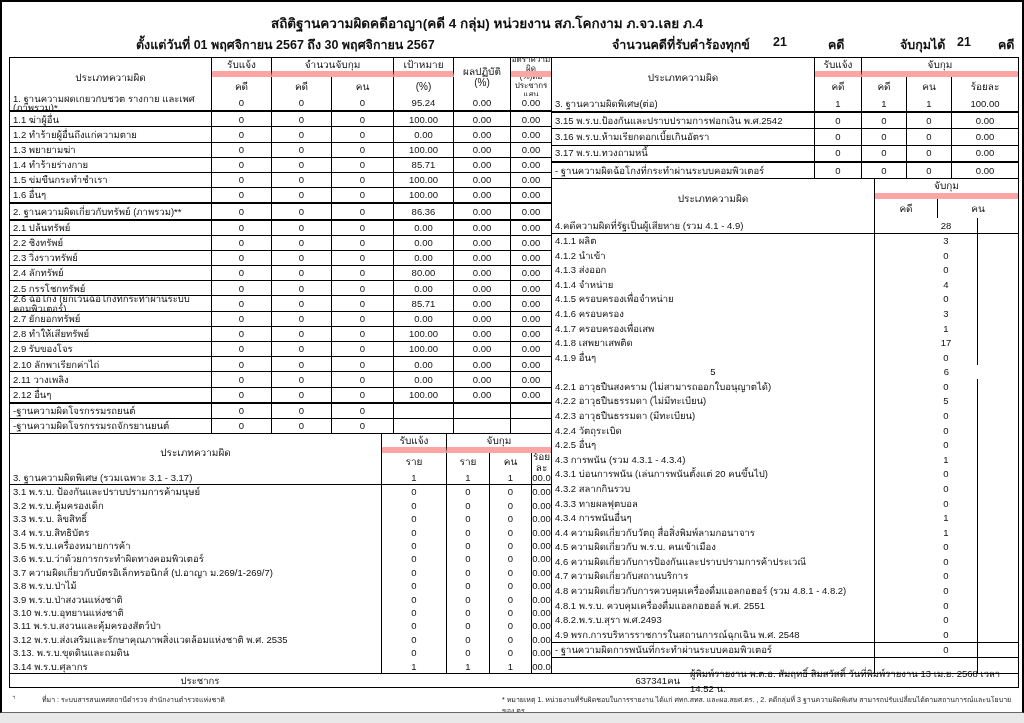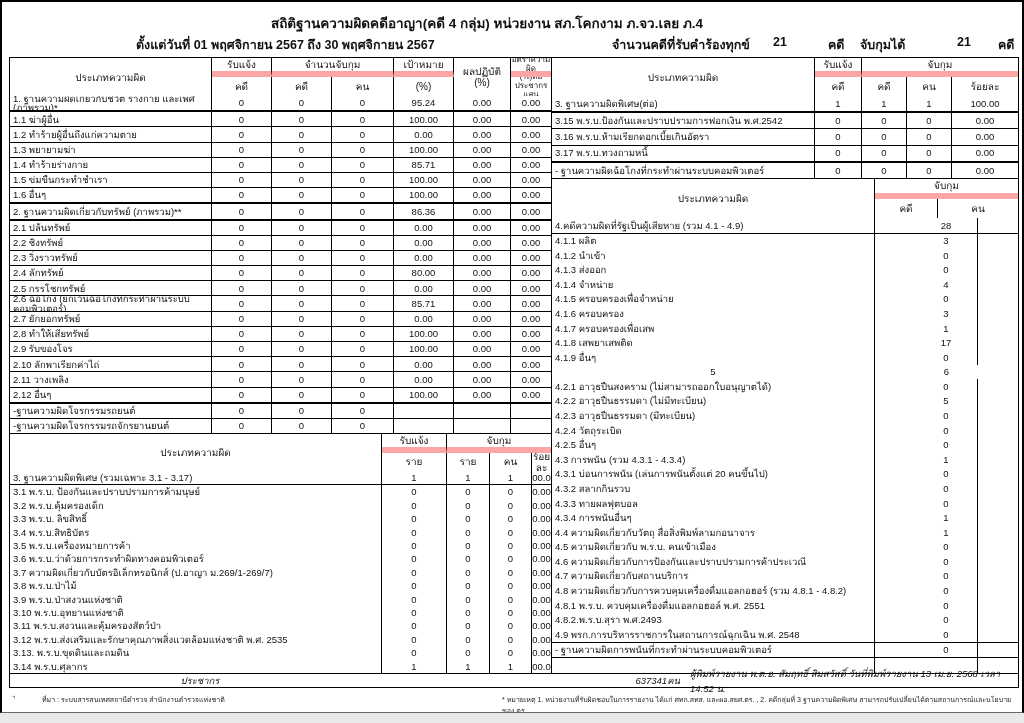--- a/index.html
+++ b/index.html
@@ -7,21 +7,21 @@
   .page { position:absolute; left:0; top:0; width:1024px; height:713px; background:#fff;
           border:2px solid #000; border-bottom:1px solid #666; overflow:hidden;padding-left:17px; }
   .bottom-strip { position:absolute; left:0; top:713px; width:1024px; height:10px; background:#e9e9e9; }
 
   .title1 { position:absolute; top:10px; left:0; width:970px; text-align:center; font-size:13.5px; font-weight:bold; }
   .title2 { position:absolute; top:33px; left:0; width:1024px; height:18px; font-size:12.5px; font-weight:bold; }
   .t2-range { position:absolute; left:134px; top:0; }
   .t2-claims-label { position:absolute; left:610px; top:0; }
   .t2-claims-val { position:absolute; left:758px; top:0; width:40px; text-align:center; }
   .t2-claims-unit { position:absolute; left:826px; top:0; }
-  .t2-arrest-label { position:absolute; left:858px; top:0; }
+  .t2-arrest-label { position:absolute; left:898px; top:0; }
   .t2-arrest-val { position:absolute; left:942px; top:0; width:40px; text-align:center; }
   .t2-arrest-unit { position:absolute; left:996px; top:0; }
 
   .ttable { position:absolute; left:7px; top:55px; width:1010px; height:631px; border:1.5px solid #000; background:#fff; }
   .thalves { display:flex; height:615px; }
   .half-left { width:559px; border-right:1px solid #000; display:flex; flex-direction:column; }
   .half-right { flex:1; display:flex; flex-direction:column; }
 
   .g-lt { display:grid; grid-template-columns:202px 60px 60px 62px 60px 57px 1fr; }
   .g-lb { display:grid; grid-template-columns:372px 65px 43px 42px 1fr; }
@@ -48,21 +48,21 @@
   #lt-rows .trow, #rt-rows .trow { border-bottom:1px solid #000; }
   #lt-rows .trow:last-child, #rt-rows .trow:last-child { border-bottom:none; }
   #lb-rows .trow, #rb-rows .trow { border-bottom:none; }
   .trow.bb { border-bottom:1px solid #000 !important; }
   .trow.st { border-top:1.5px solid #000; }
   .tc { border-right:1px solid #000; display:flex; align-items:center; overflow:hidden; line-height:1; }
   .tc:last-child { border-right:none; }
   .tc.name { padding-left:3px; justify-content:flex-start; }
   .tc.num { justify-content:center; }
 
-  .tfoot { height:14px; border-top:1px solid #000; display:flex; font-size:9.5px; align-items:center;font-style:italic; }
+  .tfoot { height:14px; border-top:1px solid #000; display:flex; font-size:9.5px; align-items:center; }
   .tf-pop { width:380px; text-align:center; }
   .tf-popval { width:300px; text-align:right; padding-right:10px; }
   .tf-printer { flex:1; text-align:left; }
 
   .notes { position:absolute; left:0; top:692px; width:1024px; height:16px; font-size:7px; color:#222; }
   .note-mark { position:absolute; left:10px; top:-2px; font-size:6px; color:#555; }
   .note-source { position:absolute; left:40px; top:0; }
   .note-remark { position:absolute; left:500px; top:0; width:515px; }
 </style>
 </head>

